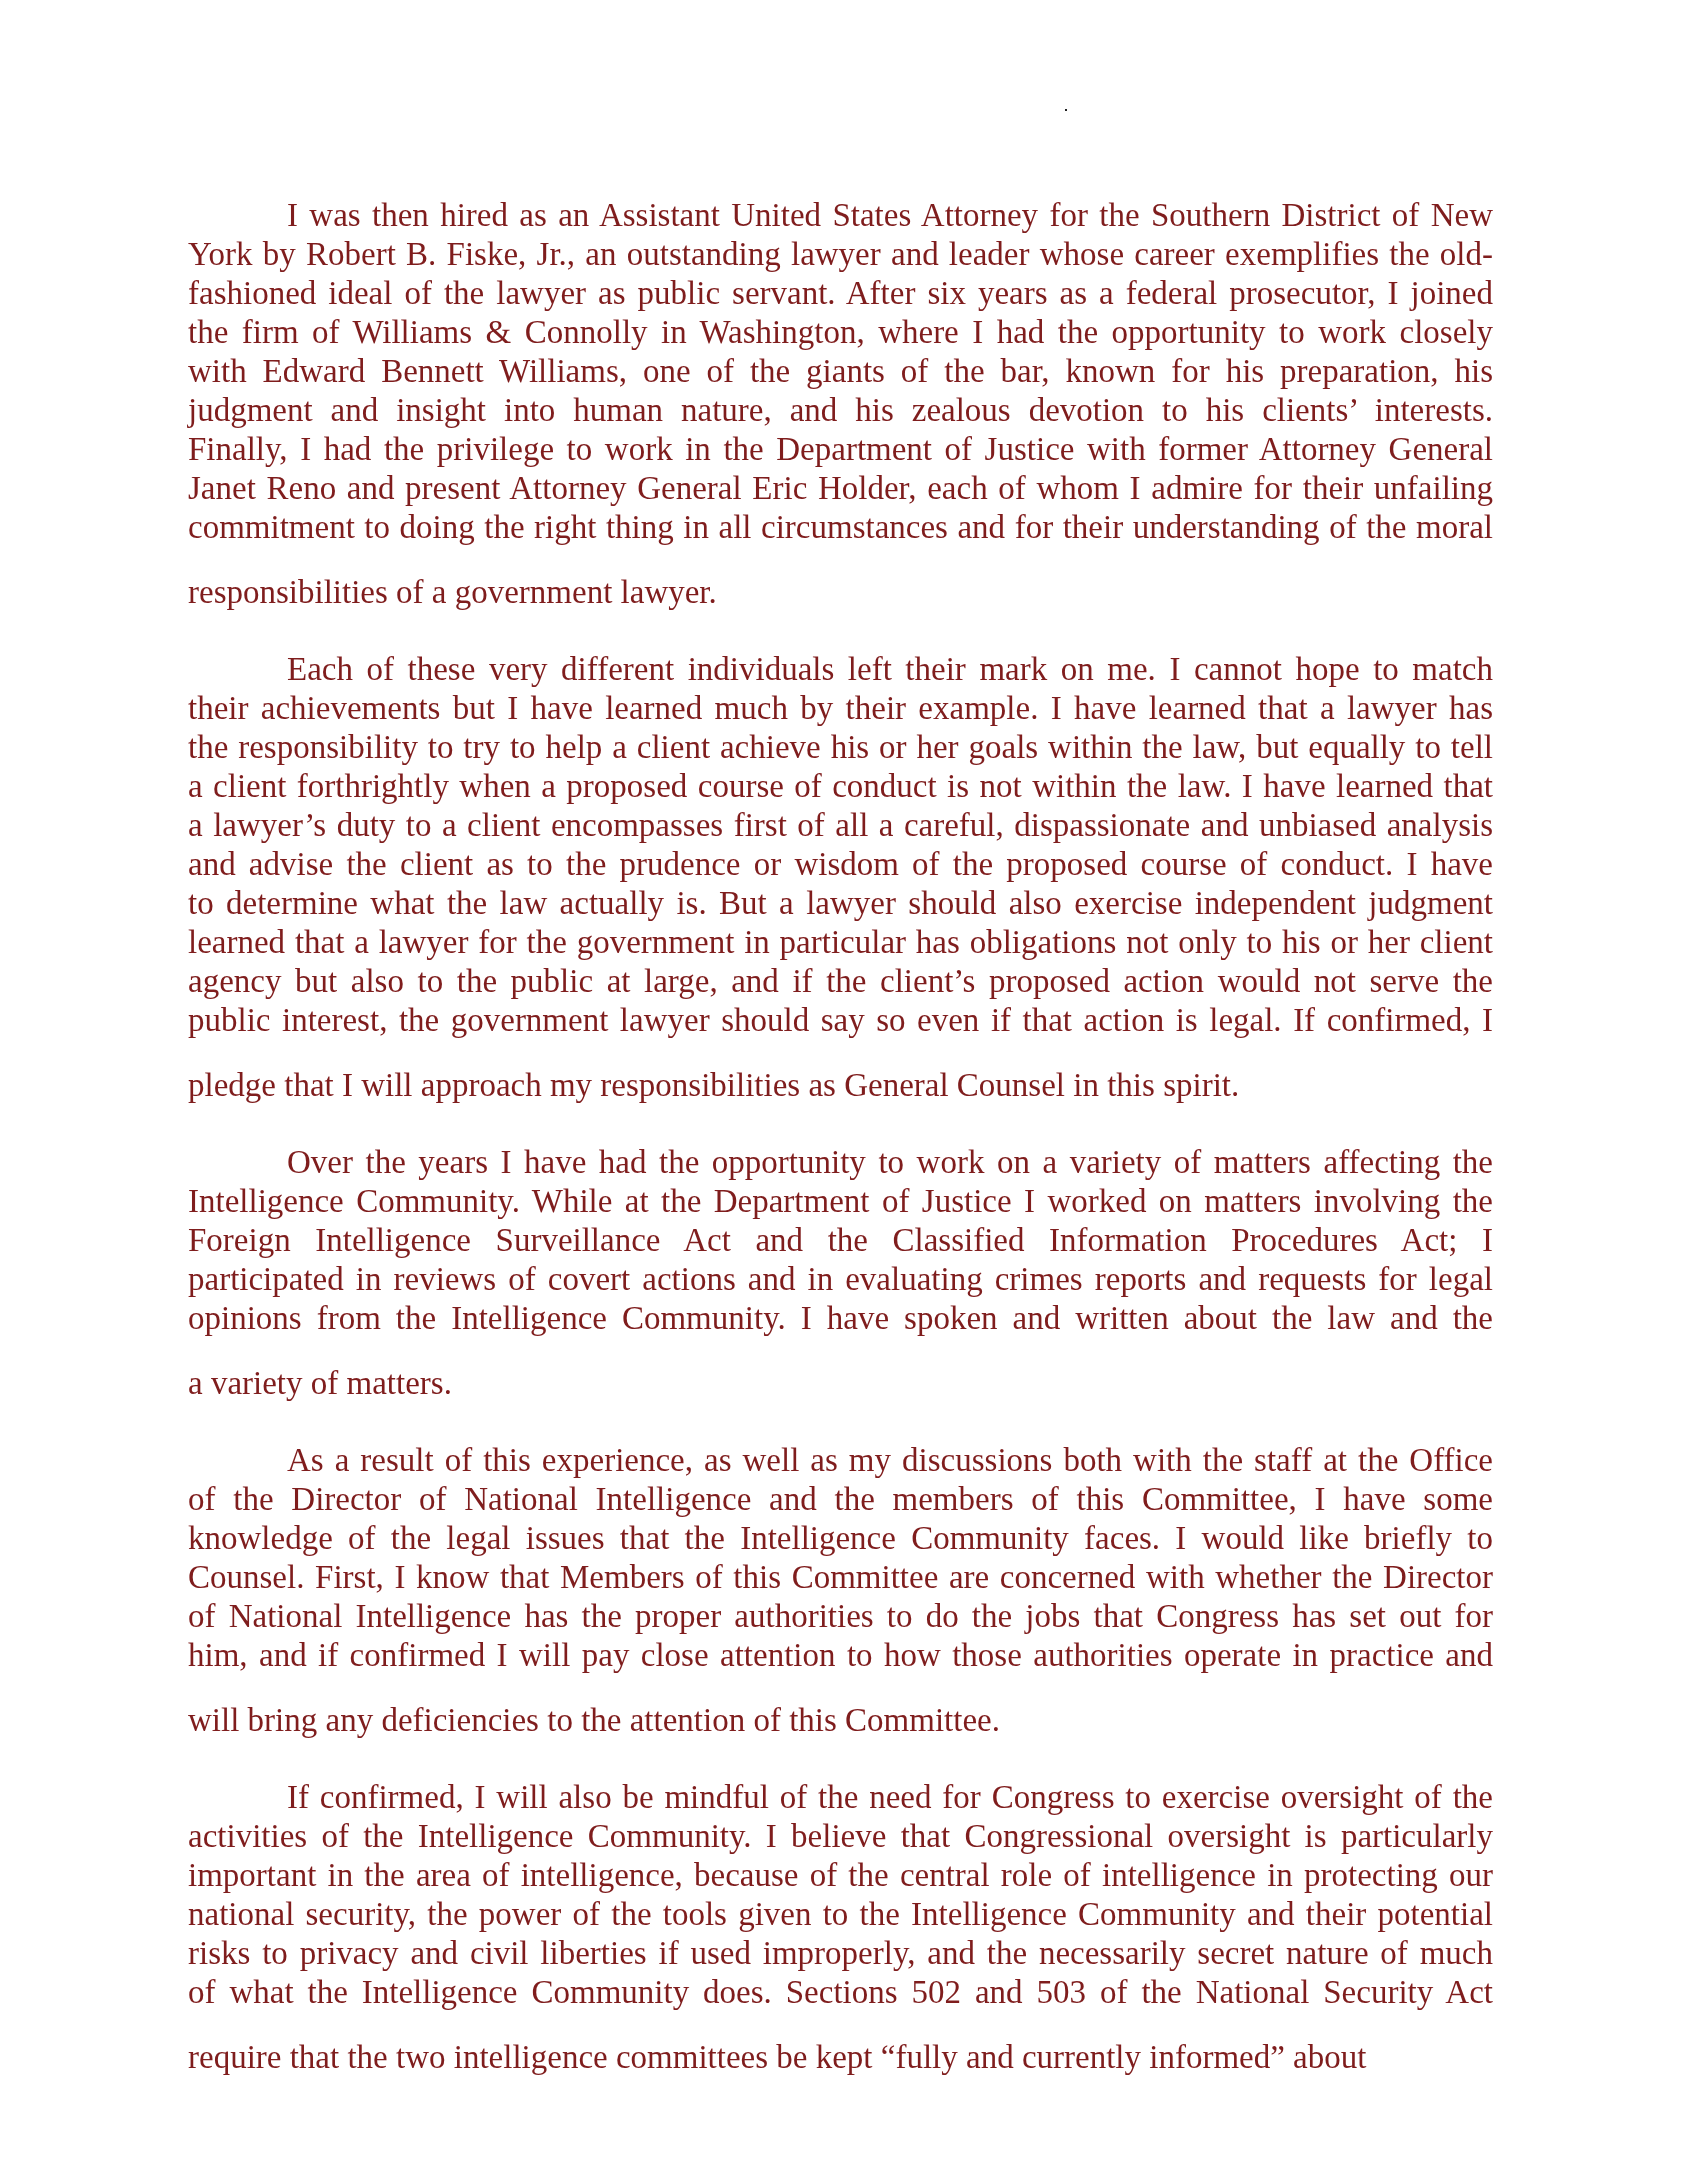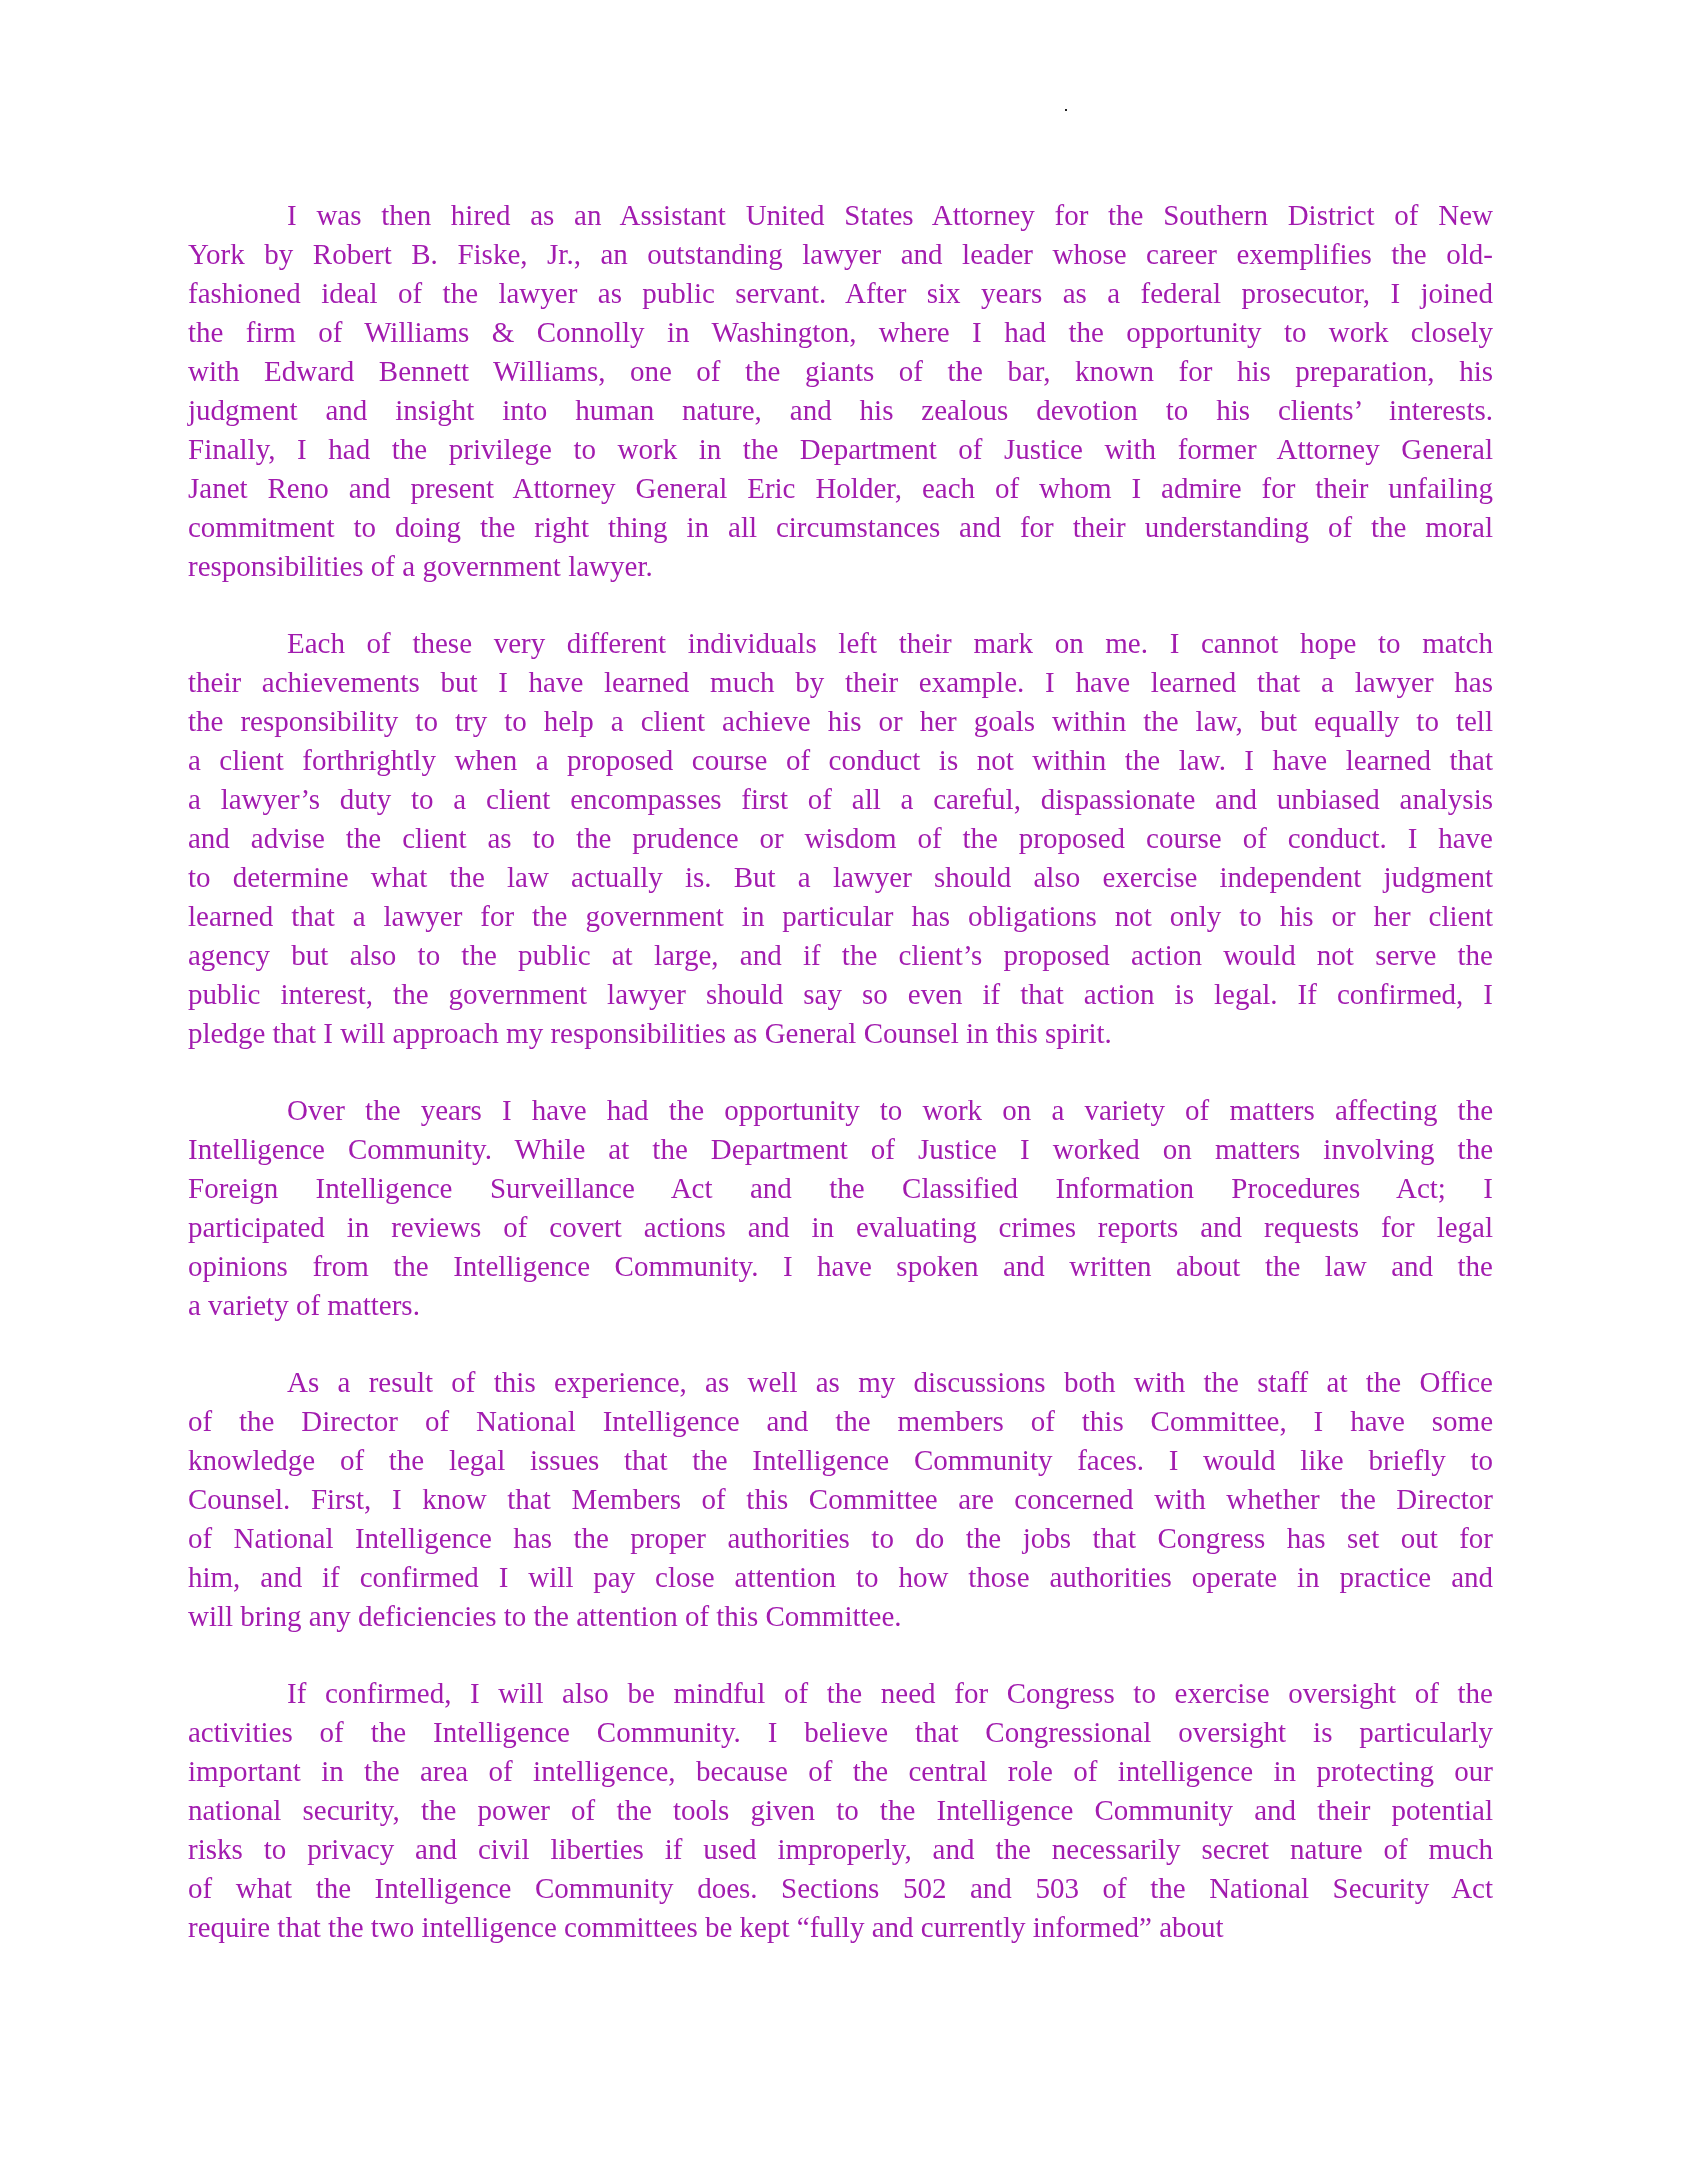--- a/index.html
+++ b/index.html
@@ -28,38 +28,39 @@
       width: 2px;
       height: 2px;
       background: #222222;
     }
     .body-text {
       position: absolute;
       left: 188px;
       top: 196px;
       width: 1305px;
       font-family: "Liberation Serif", "DejaVu Serif", serif;
-      font-size: 29px;
+      font-size: 33px;
       line-height: 39px;
-      color: #a21caf;
+      color: #7f1d1d;
     }
     .para {
       margin: 0 0 38px 0;
     }
     .line {
       display: block;
       white-space: nowrap;
       text-align: justify;
       text-align-last: justify;
     }
     .line.first {
       padding-left: 99px;
     }
     .line.last {
       text-align-last: left;
+      margin-top: 26px;
     }
   </style>
 </head>
 <body>
 
 <div class="page">
   <div class="speck"></div>
 
   <div class="body-text">
 

